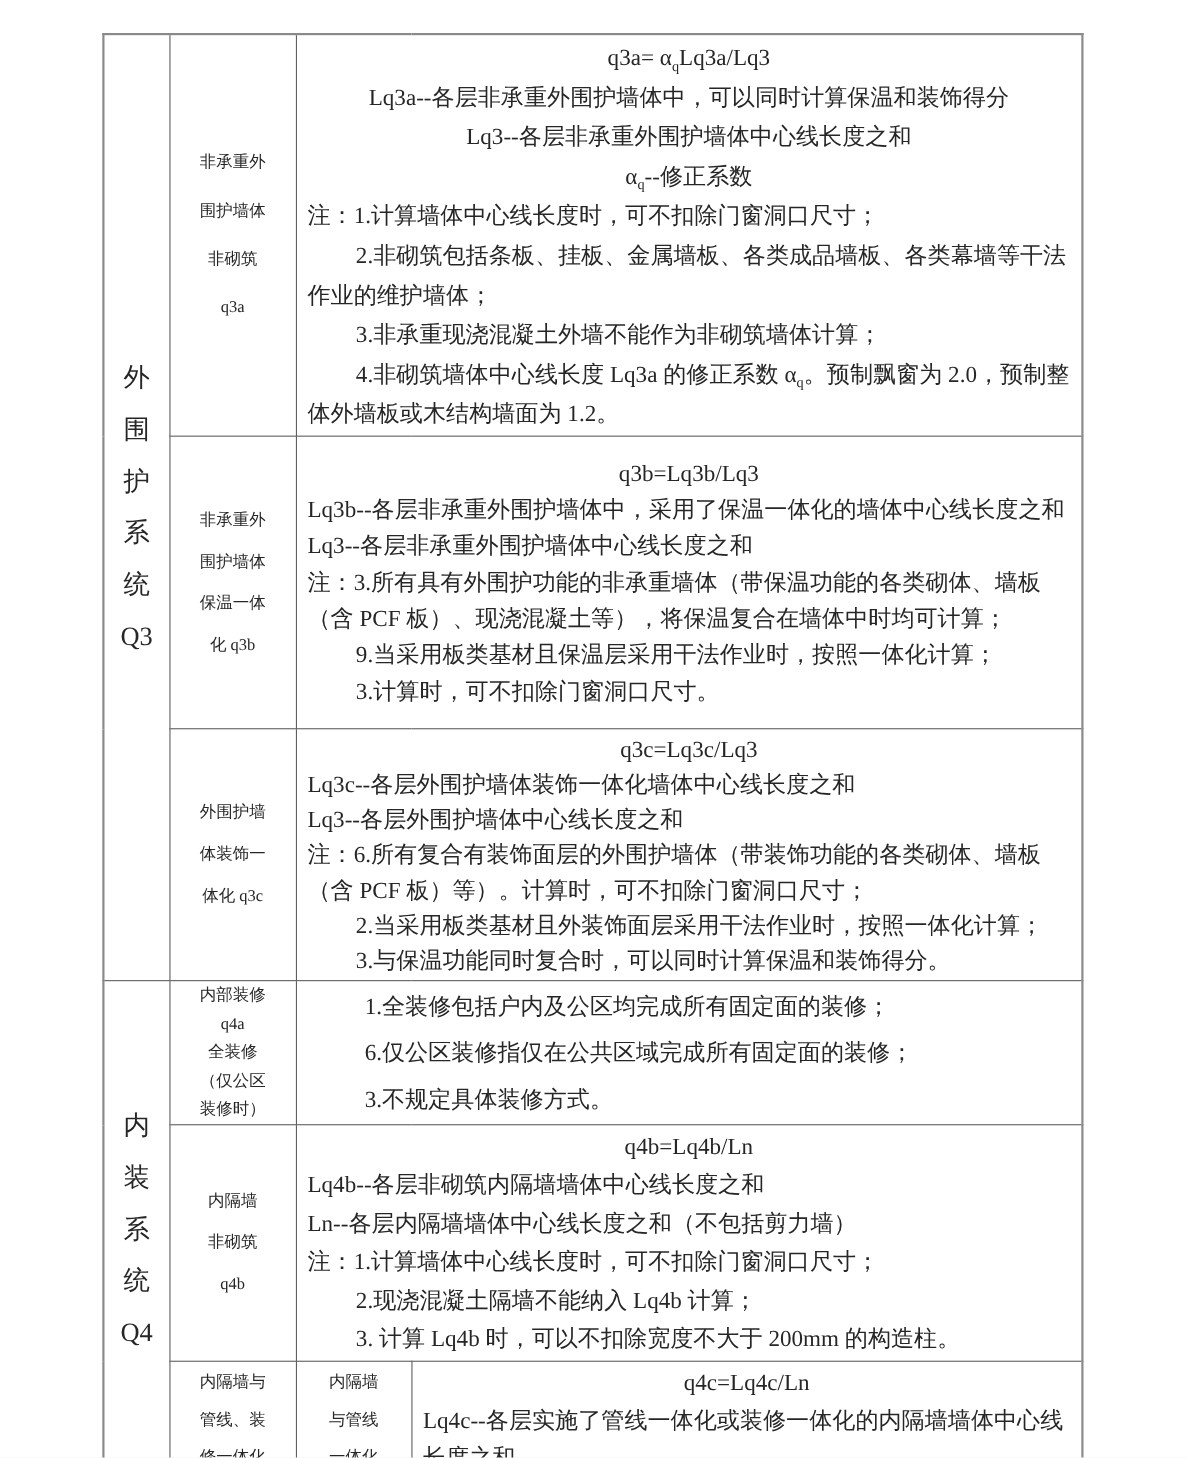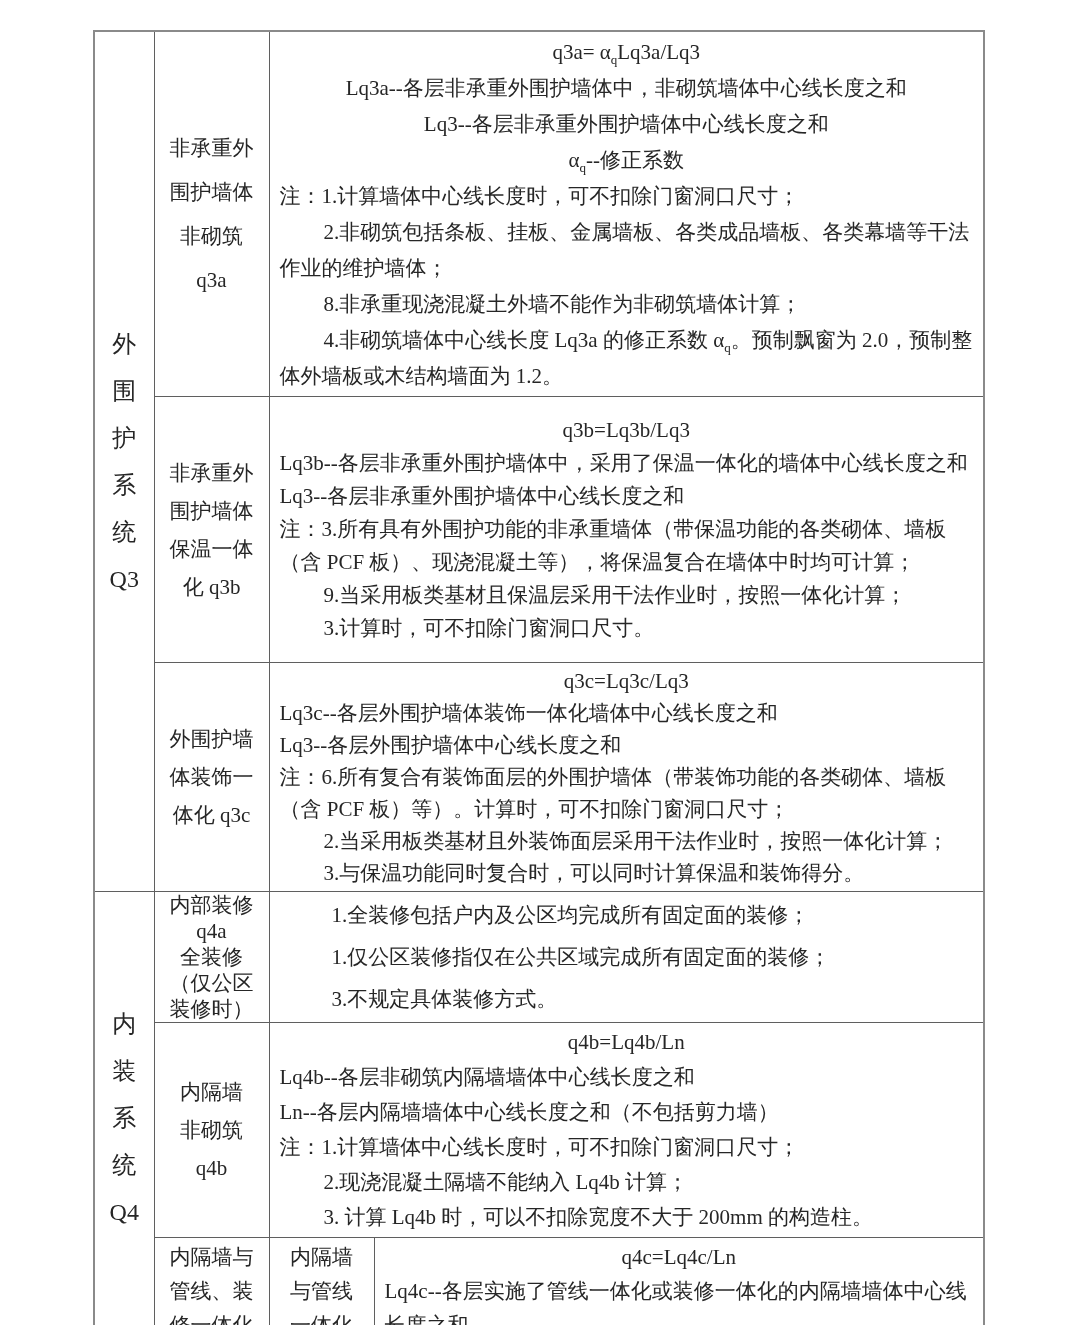--- a/index.html
+++ b/index.html
@@ -29,21 +29,21 @@
   }
   
   td.section{
     font-size:24px;
     text-align:center;vertical-align:middle;
     padding:0;
   }
   td.section .lbl-line{line-height:47px;}
   
   td.label{
-    font-size:21px;
+    font-size:15px;
     text-align:center;vertical-align:middle;
     padding:0 3px;
   }
   td.label .lbl-line{line-height:38px;}
   td.label.llh44 .lbl-line{line-height:44px;}
   td.label.llh27 .lbl-line{line-height:26px;}
   td.label.llh34 .lbl-line{line-height:34px;}
   
   td.content{
     font-size:21px;
@@ -84,26 +84,26 @@
             <div class="lbl-line">Q3</div>
           </td>
         <td class="label llh44">
             <div class="lbl-line">非承重外</div>
             <div class="lbl-line">围护墙体</div>
             <div class="lbl-line">非砌筑</div>
             <div class="lbl-line">q3a</div>
           </td>
         <td class="content clh36" colspan="2">
             <p class="line center"><span>q3a= α</span><sub>q</sub><span>Lq3a/Lq3</span></p>
-            <p class="line center"><span>Lq3a--各层非承重外围护墙体中，非砌筑墙体中心线长度之和</span></p>
+            <p class="line center"><span>Lq3a--各层非承重外围护墙体中，可以同时计算保温和装饰得分</span></p>
             <p class="line center"><span>Lq3--各层非承重外围护墙体中心线长度之和</span></p>
             <p class="line center"><span>α</span><sub>q</sub><span>--修正系数</span></p>
             <p class="line"><span>注：1.计算墙体中心线长度时，可不扣除门窗洞口尺寸；</span></p>
             <p class="line indent"><span>2.非砌筑包括条板、挂板、金属墙板、各类成品墙板、各类幕墙等干法作业的维护墙体；</span></p>
-            <p class="line indent"><span>8.非承重现浇混凝土外墙不能作为非砌筑墙体计算；</span></p>
+            <p class="line indent"><span>3.非承重现浇混凝土外墙不能作为非砌筑墙体计算；</span></p>
             <p class="line indent"><span>4.非砌筑墙体中心线长度 Lq3a 的修正系数 α</span><sub>q</sub><span>。预制飘窗为 2.0，预制整体外墙板或木结构墙面为 1.2。</span></p>
           </td>
       </tr>
       <tr style="height:266px">
         <td class="label">
             <div class="lbl-line">非承重外</div>
             <div class="lbl-line">围护墙体</div>
             <div class="lbl-line">保温一体</div>
             <div class="lbl-line">化 q3b</div>
           </td>
@@ -141,21 +141,21 @@
           </td>
         <td class="label llh27">
             <div class="lbl-line">内部装修</div>
             <div class="lbl-line">q4a</div>
             <div class="lbl-line">全装修</div>
             <div class="lbl-line">（仅公区</div>
             <div class="lbl-line">装修时）</div>
           </td>
         <td class="content clh42 big-indent" colspan="2">
             <p class="line indent"><span>1.全装修包括户内及公区均完成所有固定面的装修；</span></p>
-            <p class="line indent"><span>1.仅公区装修指仅在公共区域完成所有固定面的装修；</span></p>
+            <p class="line indent"><span>6.仅公区装修指仅在公共区域完成所有固定面的装修；</span></p>
             <p class="line indent"><span>3.不规定具体装修方式。</span></p>
           </td>
       </tr>
       <tr style="height:210px">
         <td class="label">
             <div class="lbl-line">内隔墙</div>
             <div class="lbl-line">非砌筑</div>
             <div class="lbl-line">q4b</div>
           </td>
         <td class="content clh35" colspan="2">

